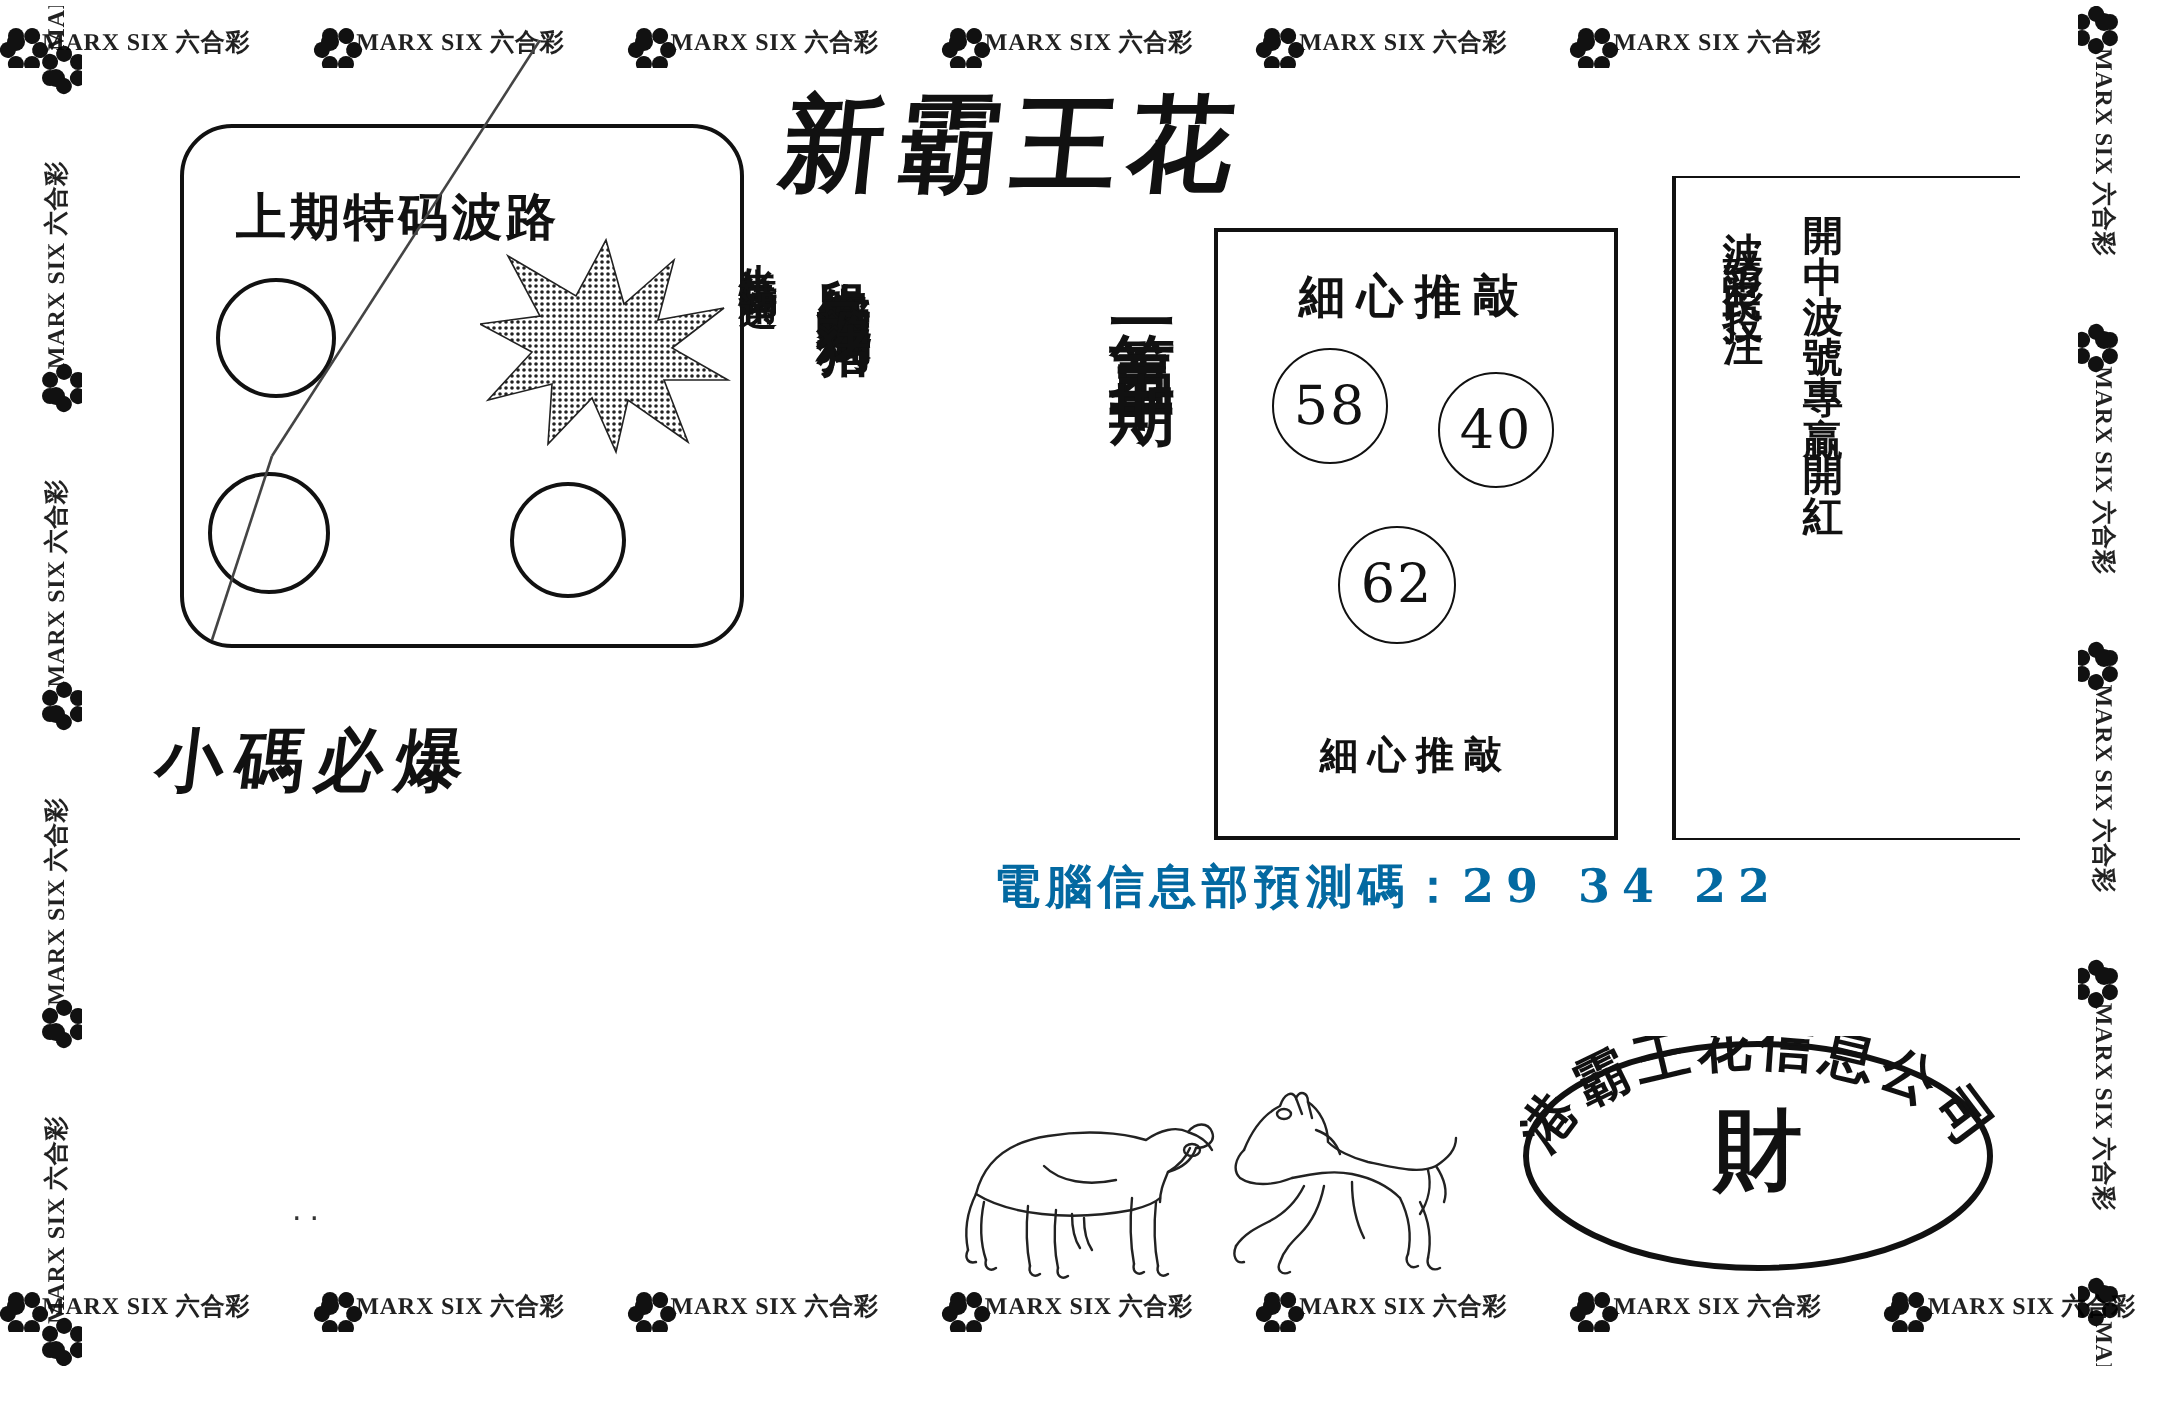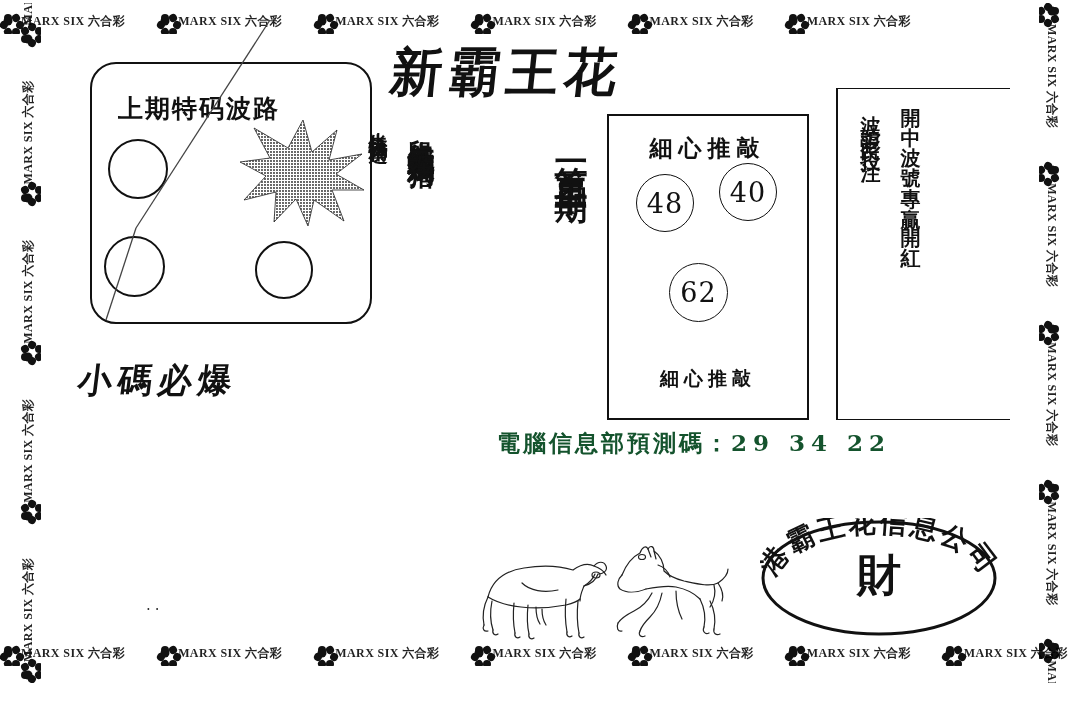--- a/index.html
+++ b/index.html
@@ -62,39 +62,39 @@
   .special-box{position:absolute;left:607px;top:114px;width:198px;height:302px;
       border:2px solid #111;background:transparent;}
   .special-title{position:absolute;left:625px;top:133px;width:165px;text-align:center;
       font-size:23px;font-weight:700;letter-spacing:6px;color:#111;
       font-family:"Liberation Serif","DejaVu Serif",serif;}
   .sp-num{position:absolute;border:1.8px solid #111;border-radius:50%;
       display:flex;align-items:center;justify-content:center;
       font-family:"DejaVu Serif","Liberation Serif",serif;
       font-size:27px;color:#111;letter-spacing:1px;}
   .sp1{left:636px;top:174px;width:56px;height:56px;}
-  .sp2{left:719px;top:163px;width:56px;height:56px;}
+  .sp2{left:719px;top:186px;width:56px;height:56px;}
   .sp3{left:669px;top:263px;width:57px;height:57px;}
   .special-foot{position:absolute;left:622px;top:366px;width:172px;text-align:center;
       font-size:19px;font-weight:700;letter-spacing:5px;line-height:1.32;color:#111;
       font-family:"Liberation Serif","DejaVu Serif",serif;}
 
   
   .right-panel{position:absolute;left:836px;top:88px;width:172px;height:330px;
       border-left:2px solid #111;border-top:1.5px solid #111;border-bottom:1.5px solid #111;
       border-right:0;background:transparent;}
   .rp-col{position:absolute;writing-mode:vertical-rl;text-orientation:upright;
       font-size:20px;font-weight:700;letter-spacing:9px;line-height:1.25;color:#111;
       font-family:"Liberation Serif","DejaVu Serif",serif;}
   .rp-left{left:858px;top:100px;height:220px;}
   .rp-right{left:898px;top:92px;height:272px;letter-spacing:20px;}
 
   
   .predict-line{position:absolute;left:497px;top:428px;width:420px;
-      font-size:23px;font-weight:700;letter-spacing:3px;color:#14532d;
+      font-size:23px;font-weight:700;letter-spacing:3px;color:#0369a1;
       font-family:"Liberation Serif","DejaVu Serif",serif;white-space:nowrap;}
   .predict-nums{font-family:"DejaVu Serif","Liberation Serif",serif;letter-spacing:6px;}
 
   
   .xiaoma-title{position:absolute;left:78px;top:358px;width:230px;
       font-size:34px;font-weight:700;letter-spacing:6px;color:#111;
       font-family:"Liberation Serif","DejaVu Serif",serif;
       transform:skewX(-7deg);}
   .lotto-grid{position:absolute;left:88px;top:452px;width:390px;height:170px;}
   .lotto-cell{position:absolute;width:58px;height:58px;border:1.6px solid #111;
@@ -448,21 +448,21 @@
   </div>
 
   <div class="vert-zodiac-sel">生肖特碼精選</div>
 
   <div class="zodiac-col">鼠牛虎兔龙蛇马羊猴鸡狗猪</div>
 
   <div class="issue-col">第一百三十二期</div>
 
   <div class="special-box"></div>
   <div class="special-title">細心推敲</div>
-  <div class="sp-num sp1">48</div>
+  <div class="sp-num sp1">58</div>
   <div class="sp-num sp2">40</div>
   <div class="sp-num sp3">62</div>
   <div class="special-foot">
     <div>細心推敲</div>
   </div>
 
   <div class="right-panel"></div>
   <div class="rp-col rp-left">波請彩民投注</div>
   <div class="rp-col rp-right">開中波號專贏開紅</div>
 

